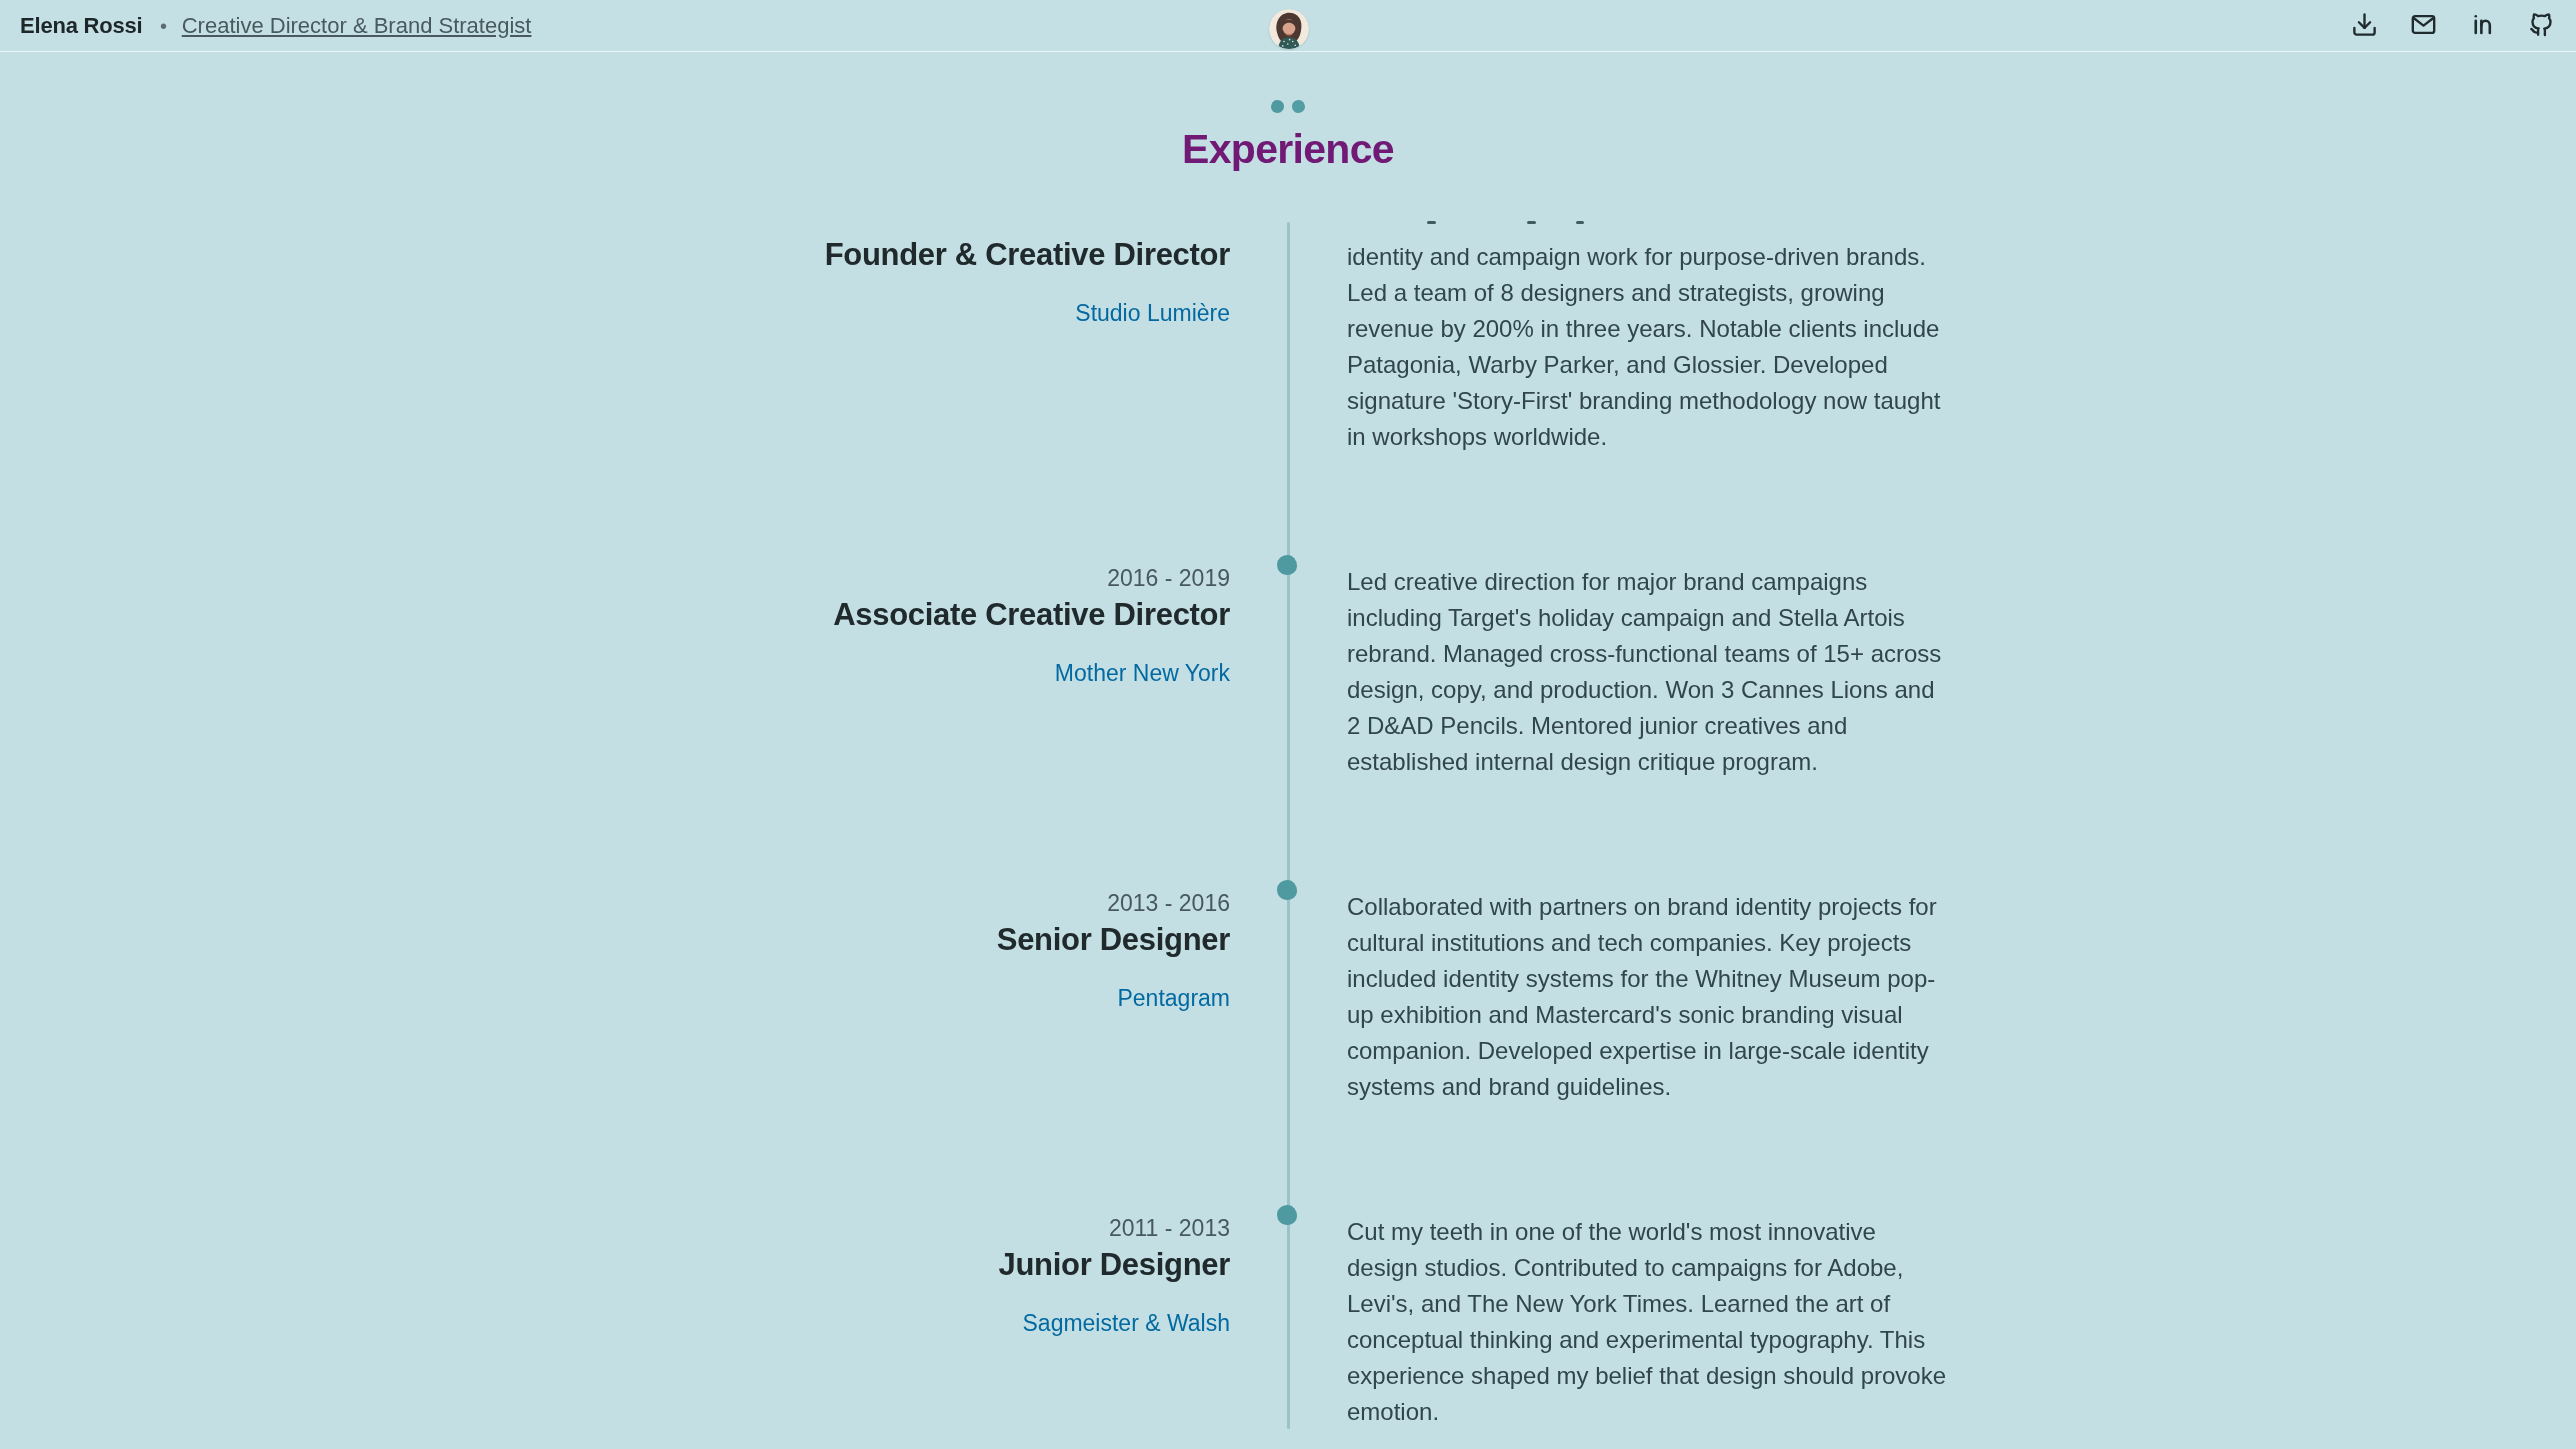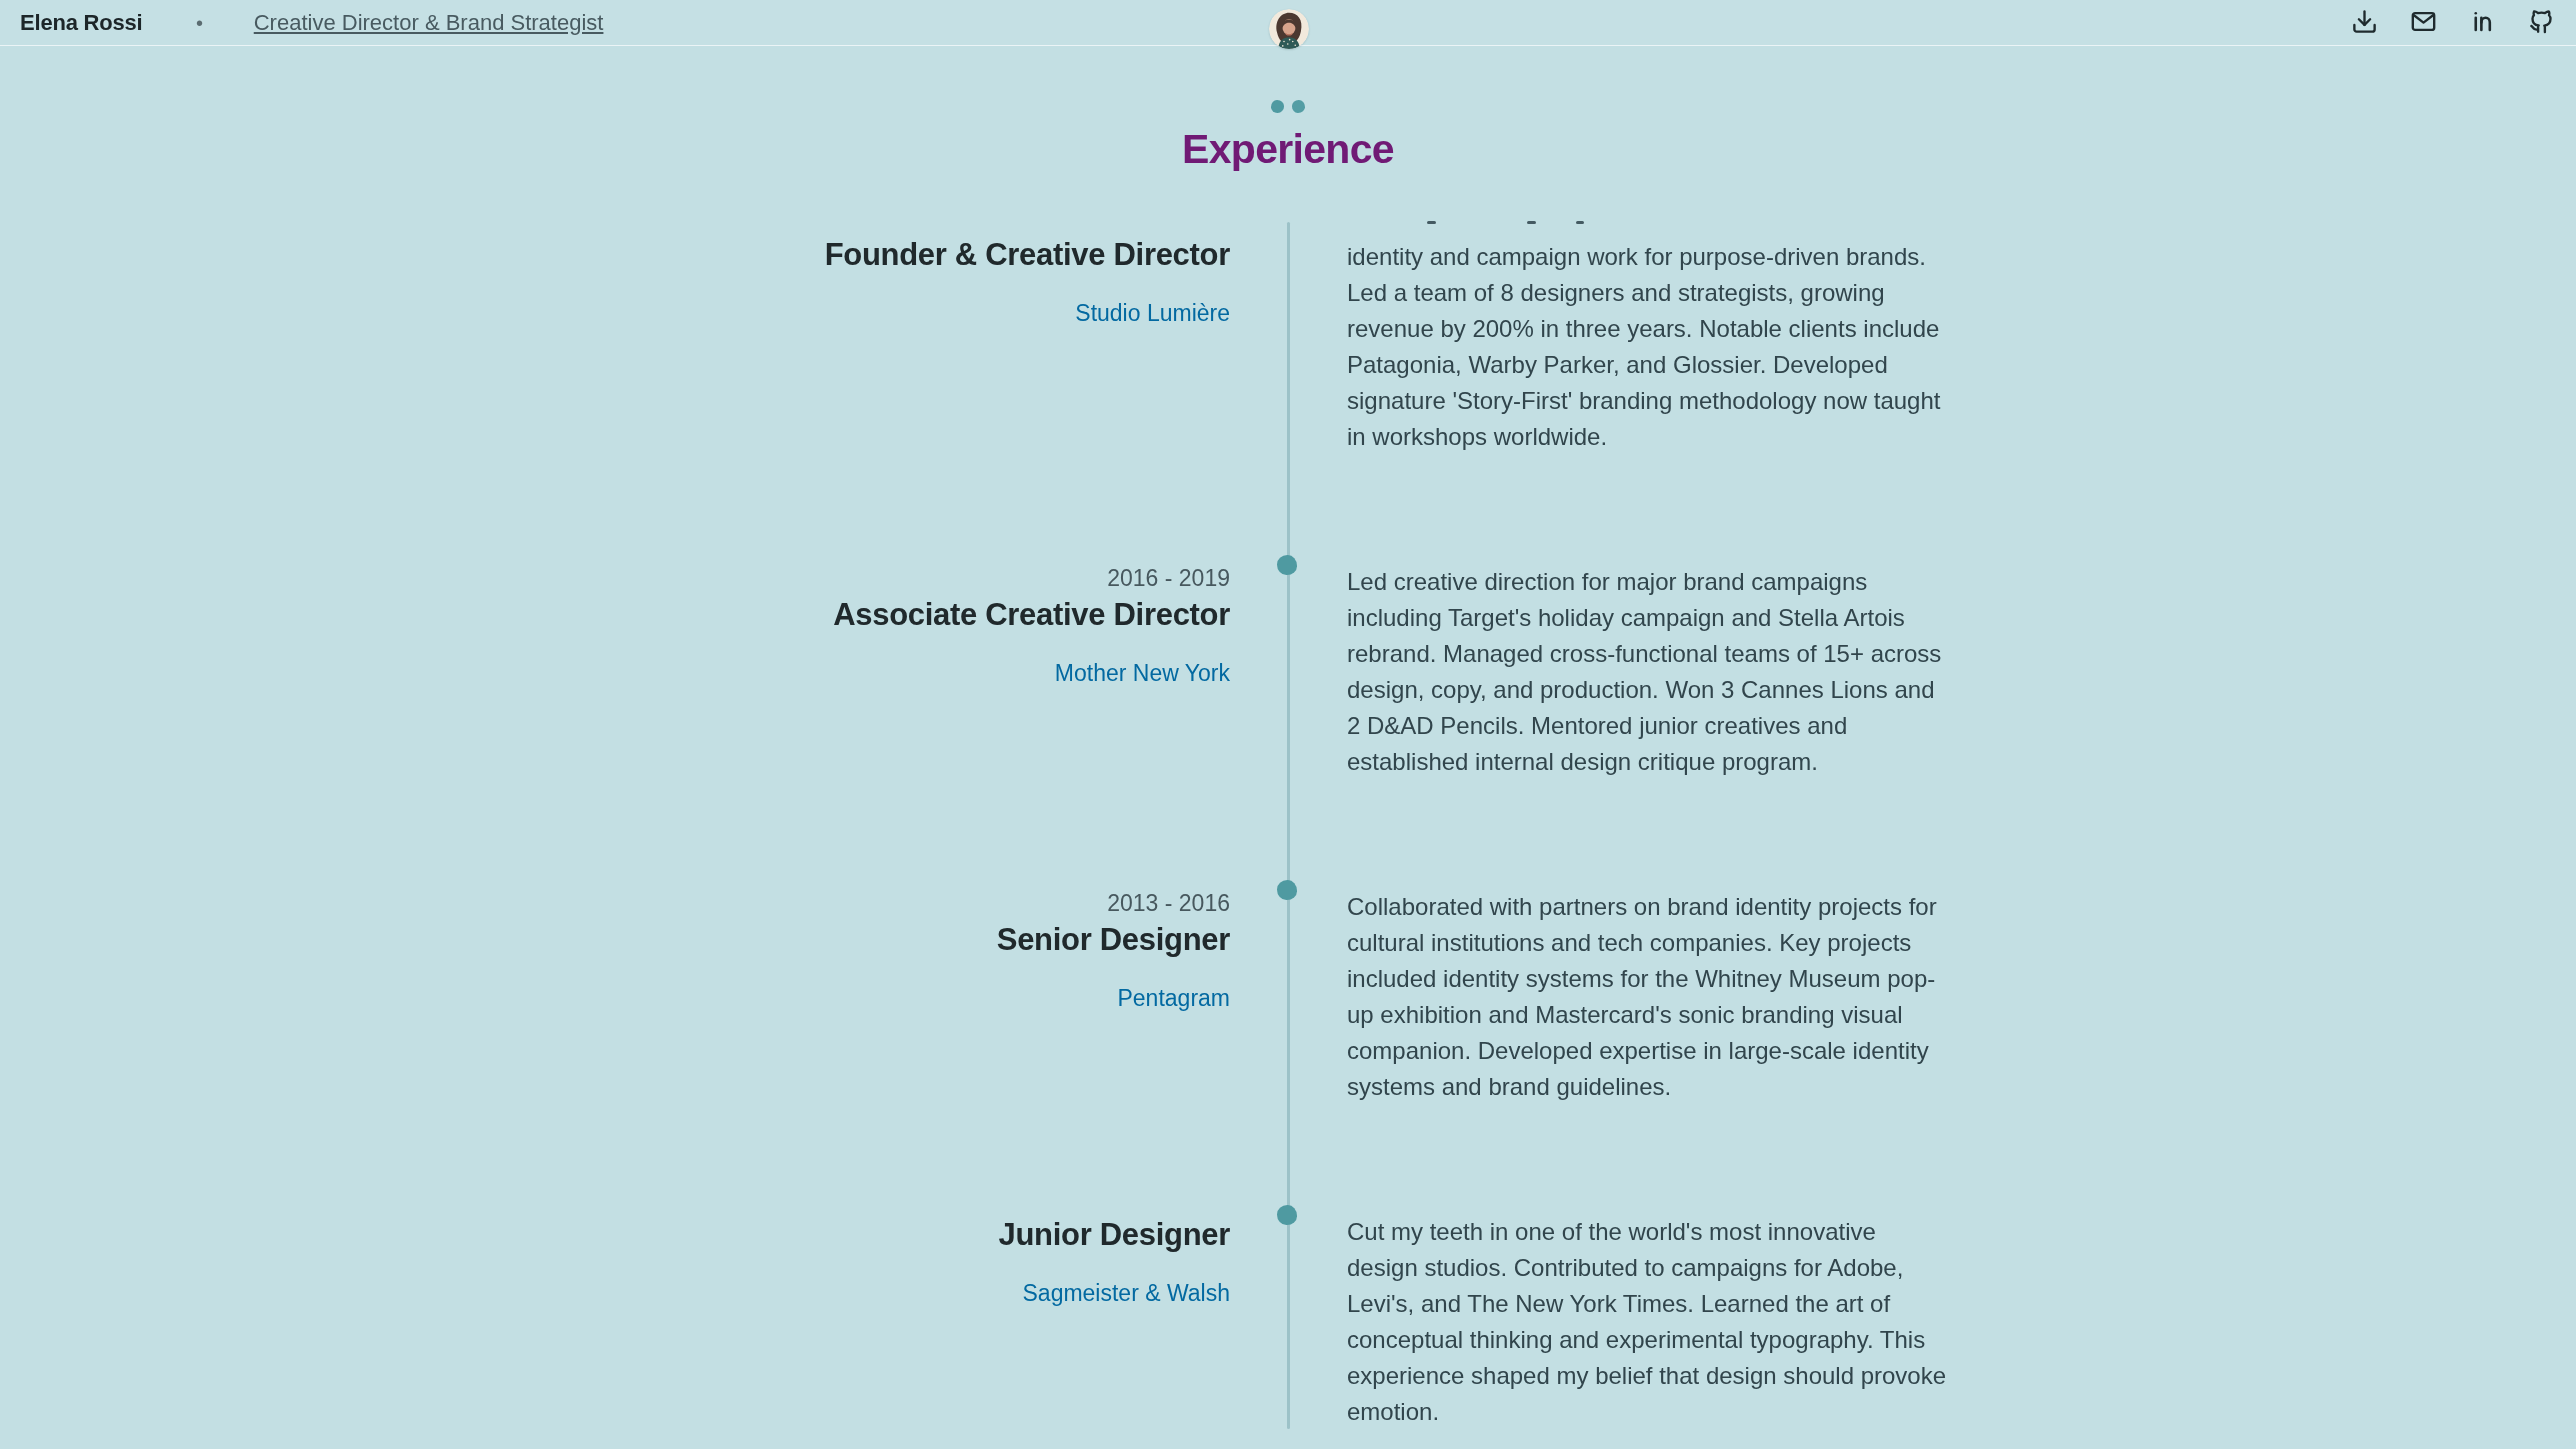--- a/index.html
+++ b/index.html
@@ -13,28 +13,27 @@
     width: 2576px; height: 1449px;
     background: #c3dfe3;
     transform-origin: 0 0;
     font-family: "Liberation Sans", sans-serif;
     -webkit-font-smoothing: antialiased;
   }
 
   
   .site-header {
     position: absolute; top: 0; left: 0; right: 0;
-    height: 46px;
+    height: 52px;
     display: flex; align-items: center;
     padding: 0 14.8px 0 20px;
     box-sizing: border-box;
     border-bottom: 1.3px solid rgba(255,255,255,0.65);
     background: #c5e0e4;
     z-index: 5;
-    gap: 36px;
   }
   .header-name {
     font-size: 22px; font-weight: 700; letter-spacing: -0.2px;
     color: #1d2629;
   }
   .header-sep {
     margin: 0 14.8px 0 17.4px;
     font-size: 20px; color: #5b6c71; line-height: 1;
   }
   .header-subtitle {
@@ -255,20 +254,21 @@
     </div>
     <div class="entry-right">
 
       <p class="entry-desc">Collaborated with partners on brand identity projects for cultural institutions and tech companies. Key projects included identity systems for the Whitney Museum pop-up exhibition and Mastercard's sonic branding visual companion. Developed expertise in large-scale identity systems and brand guidelines.</p>
     </div>
     <span class="entry-dot"></span>
   </article>
 
   <article class="entry">
     <div class="entry-left">
+      <div class="entry-dates">2011 - 2013</div>
       <h3 class="entry-title">Junior Designer</h3>
       <div class="entry-company">Sagmeister &amp; Walsh</div>
     </div>
     <div class="entry-right">
 
       <p class="entry-desc">Cut my teeth in one of the world's most innovative design studios. Contributed to campaigns for Adobe, Levi's, and The New York Times. Learned the art of conceptual thinking and experimental typography. This experience shaped my belief that design should provoke emotion.</p>
     </div>
     <span class="entry-dot"></span>
   </article>
 </main>

